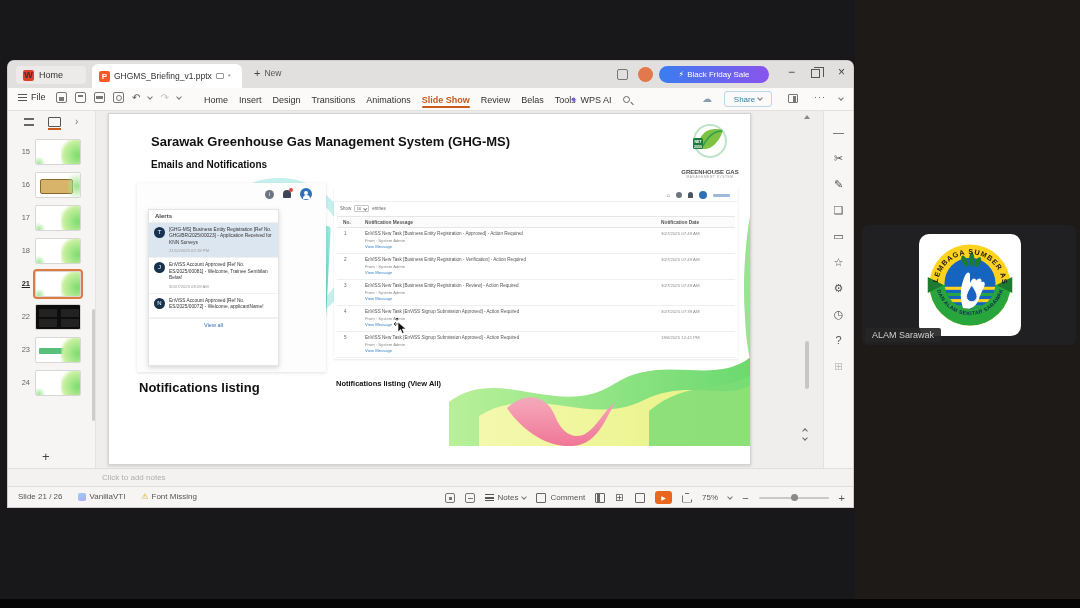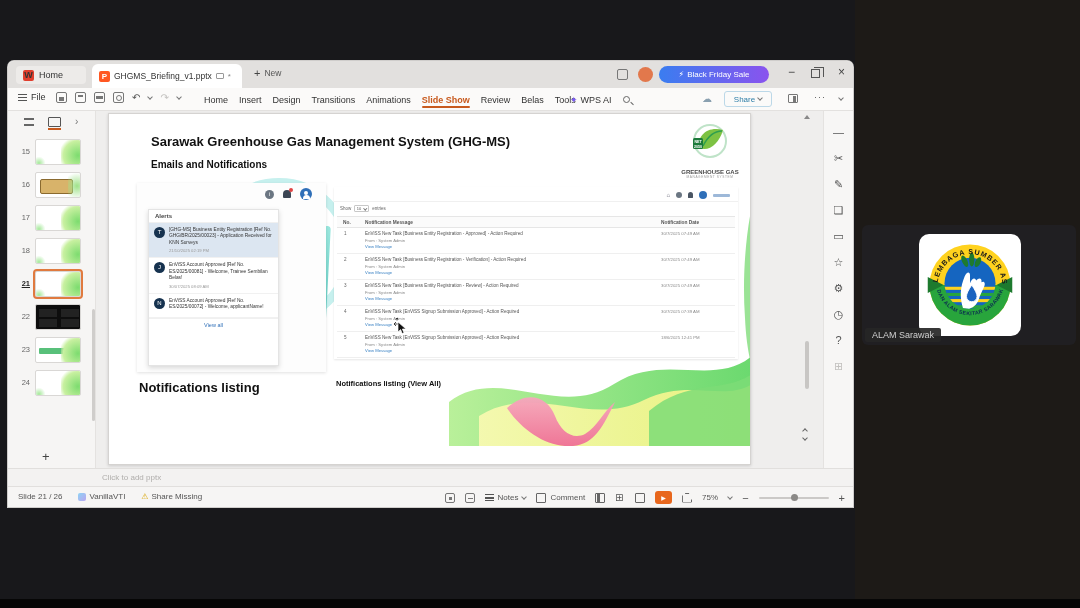--- a/index.html
+++ b/index.html
@@ -489,33 +489,33 @@
         <span class="rt-ic">▭</span>
         <span class="rt-ic">☆</span>
         <span class="rt-ic">⚙</span>
         <span class="rt-ic">◷</span>
         <span class="rt-ic">?</span>
         <span class="rt-ic dim">⊞</span>
       </div>
     </div>
 
     <div class="notesbar">
-      <span class="notes-ph">Click to add pptx</span>
+      <span class="notes-ph">Click to add notes</span>
     </div>
 
     <div class="statusbar">
       <div class="sb-left">
         <span>Slide 21 / 26</span>
         <span class="sb-theme">
           <span class="theme-ic"></span>
           <span>VanillaVTI</span>
         </span>
         <span class="sb-warn">
           <span class="warn-ic">⚠</span>
-          <span>Share Missing</span>
+          <span>Font Missing</span>
         </span>
       </div>
       <div class="sb-right">
         <span class="sb-ic-sq dot"></span>
         <span class="sb-ic-sq arrow"></span>
         <span class="sb-group">
           <span class="burger"></span>
           <span>Notes</span>
           <span class="chv"></span>
         </span>

